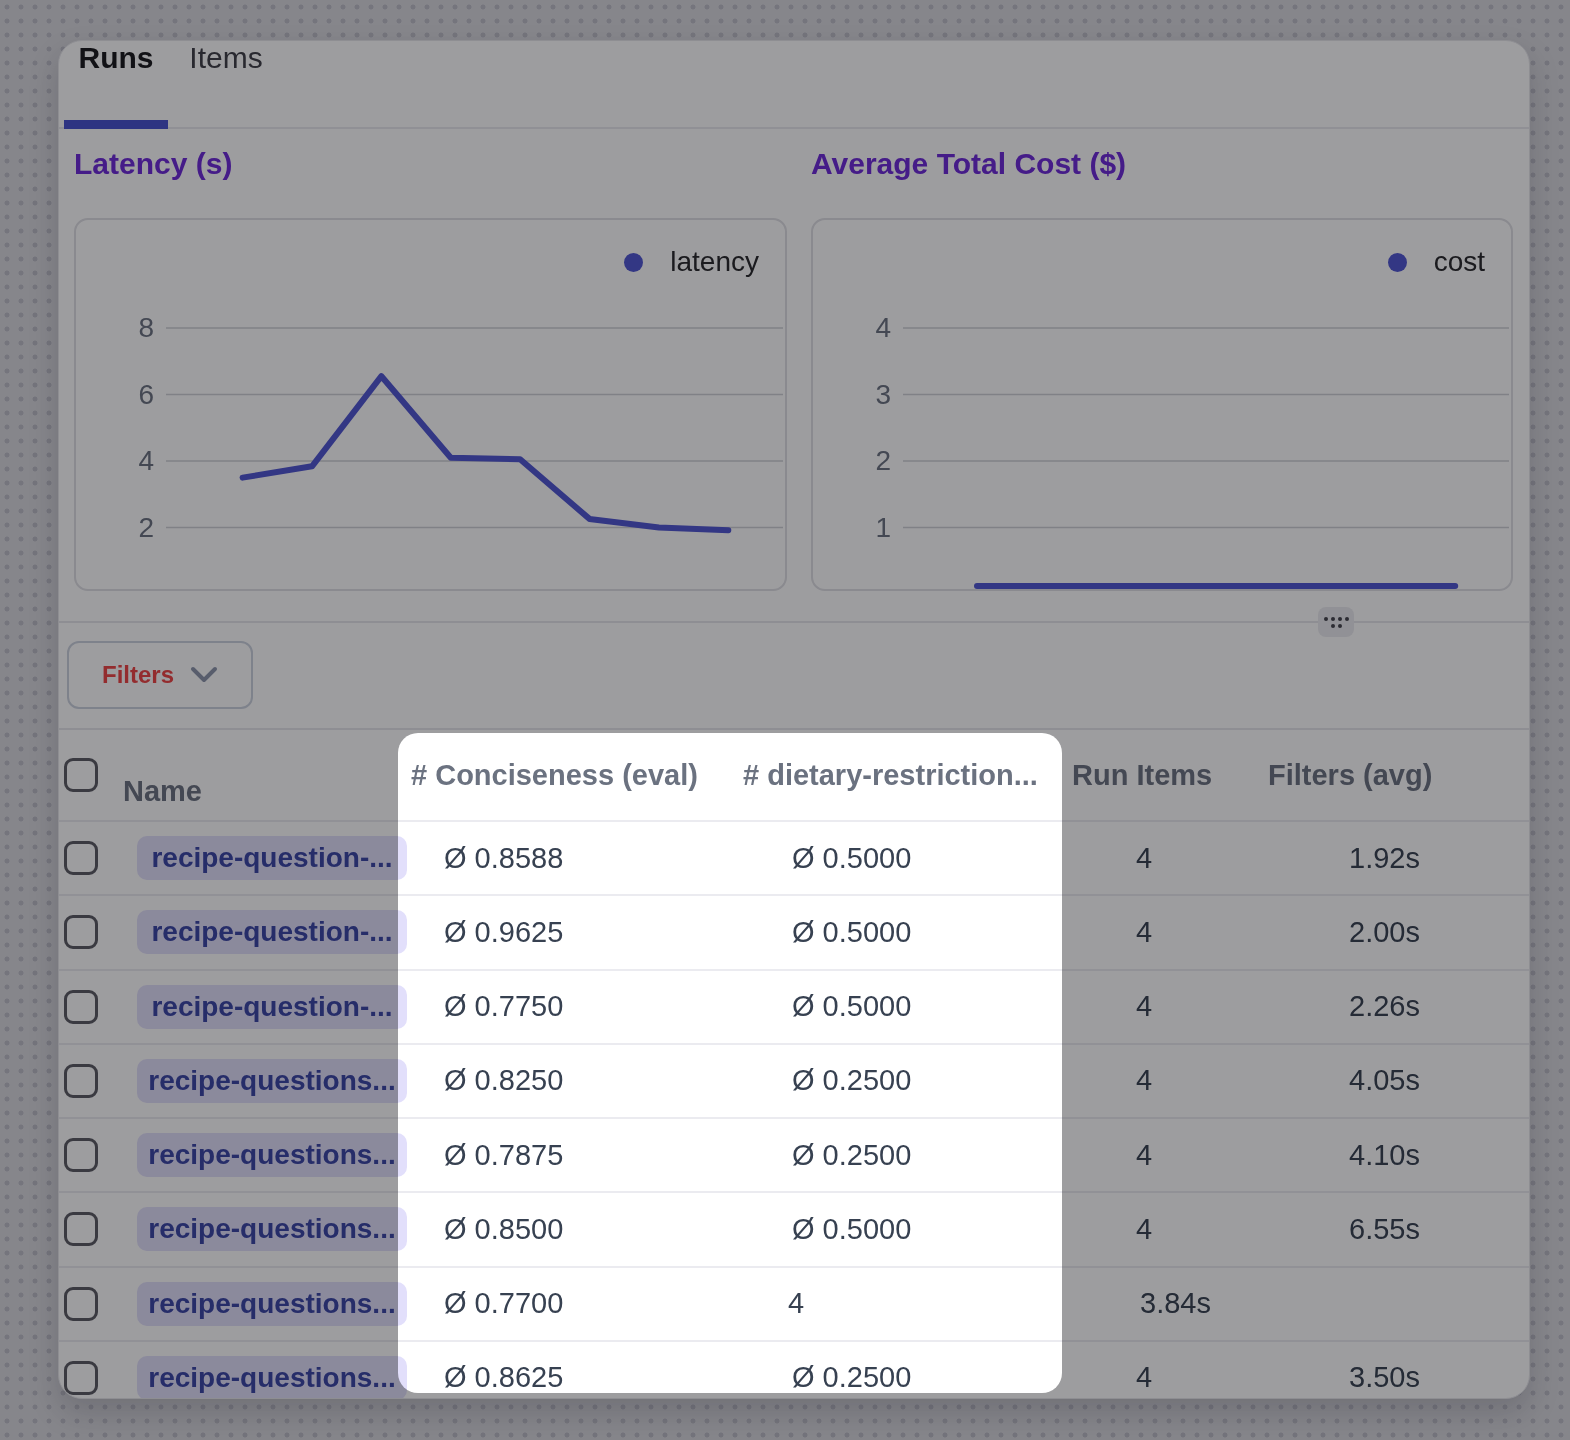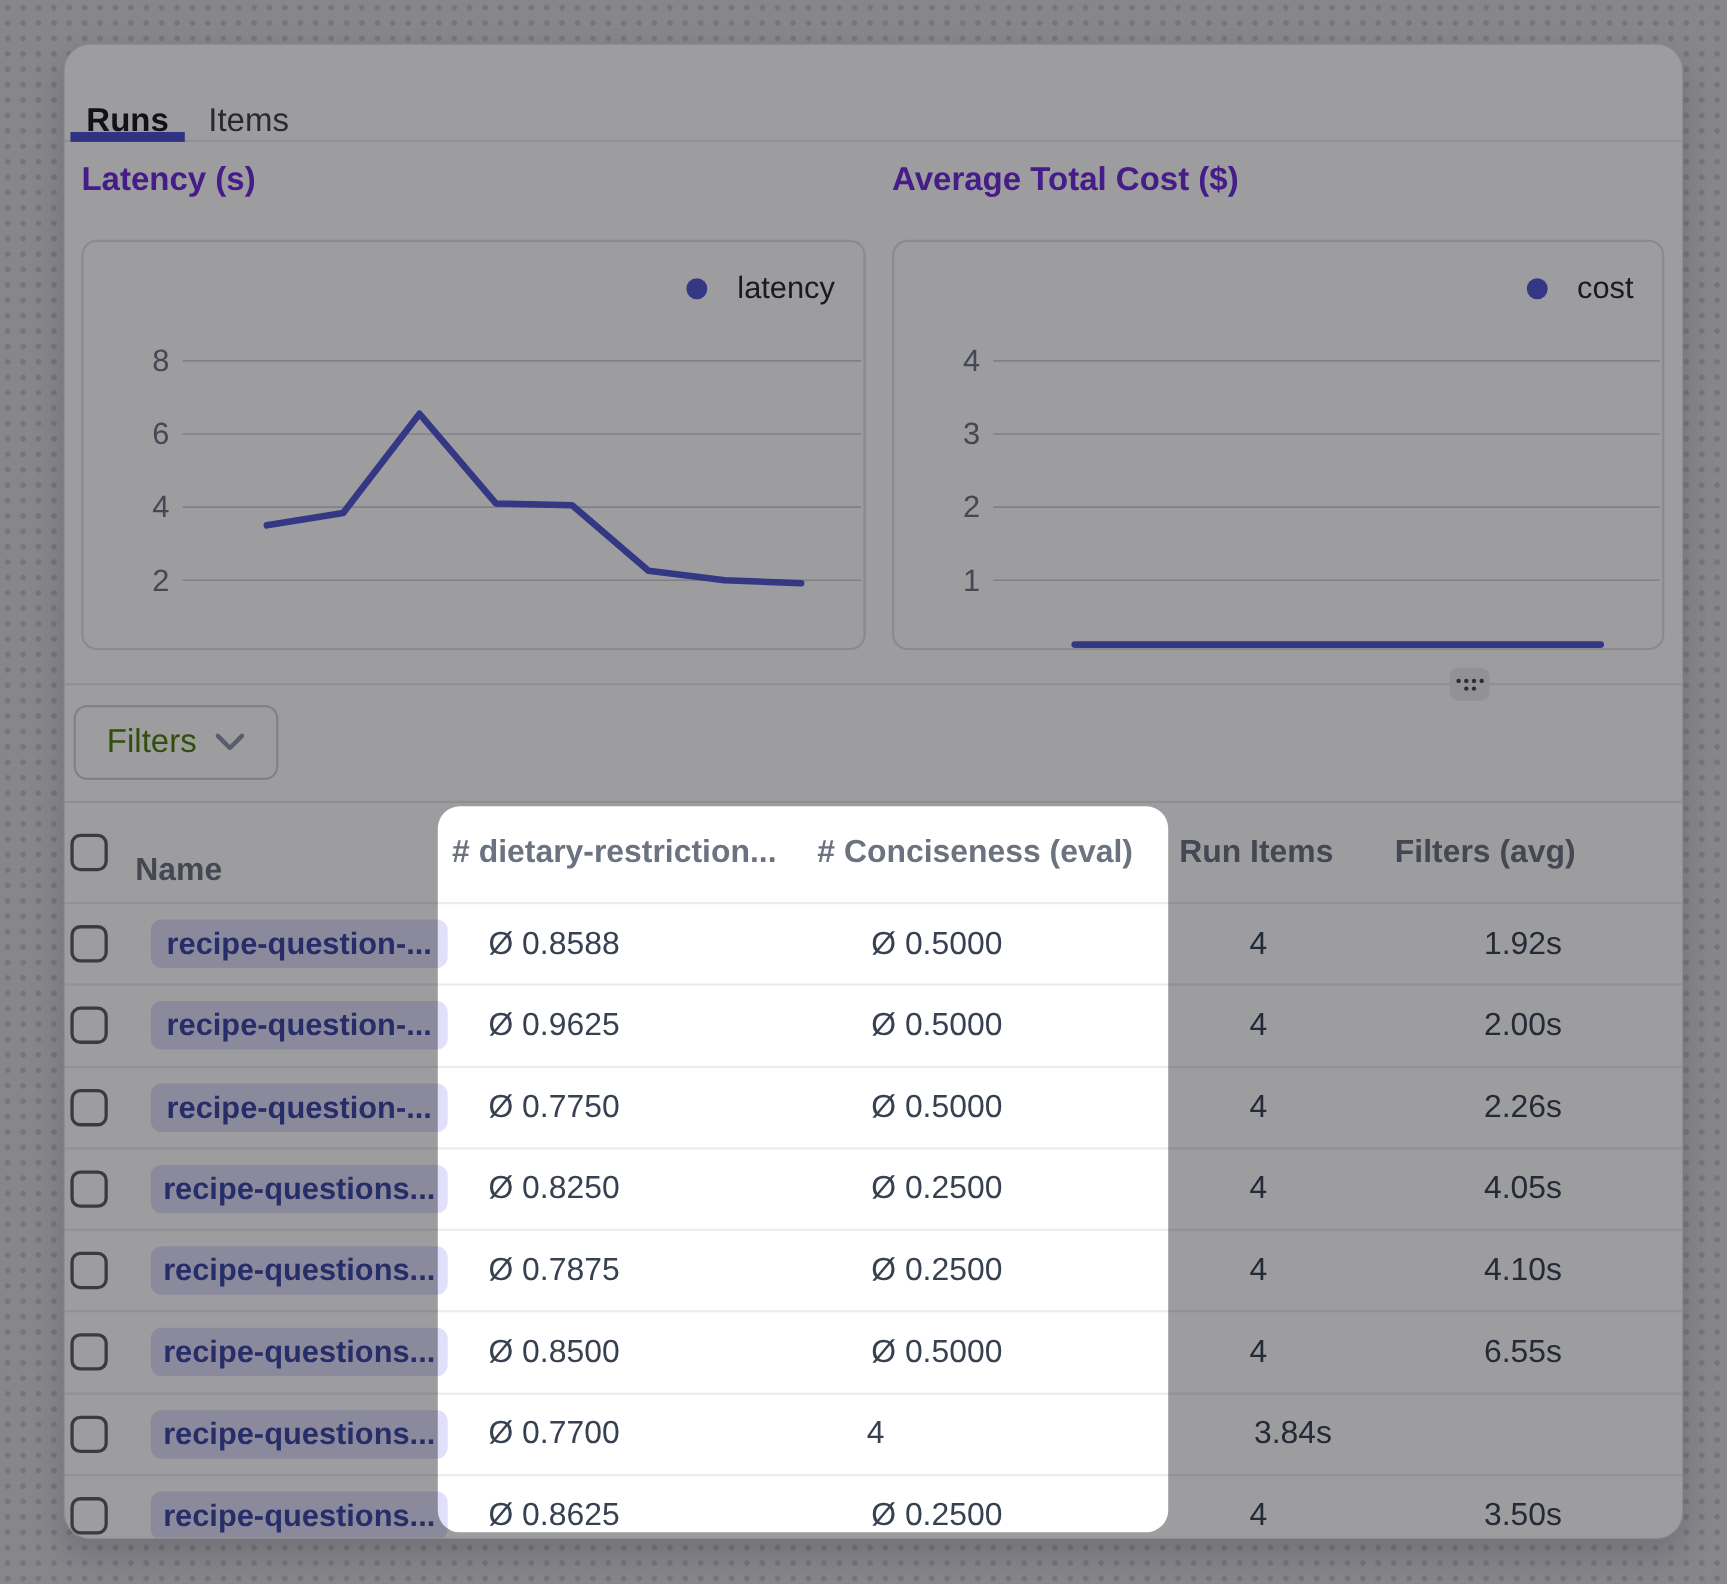--- a/index.html
+++ b/index.html
@@ -11,21 +11,21 @@
     background-size:14px 14px;
   }
   .card{
     position:absolute;left:58px;top:40px;width:1470px;height:1357px;
     background:#ffffff;border:1px solid #e6e6ea;border-radius:24px;
     box-shadow:0 14px 30px rgba(20,20,40,0.18);
     overflow:hidden;
   }
   
   .tabbar{position:absolute;left:0;top:0;right:0;height:86px;border-bottom:2px solid #e9e9ee;}
-  .tab{position:absolute;top:0;height:100%;display:flex;align-items:flex-end;justify-content:center;
+  .tab{position:absolute;top:0;height:100%;display:flex;align-items:flex-start;justify-content:center;
        font-size:30px;cursor:pointer;}
   .tab-runs{left:5px;width:104px;font-weight:700;color:#18181b;}
   .tab-runs .underline{position:absolute;left:0;right:0;bottom:-2px;height:9px;background:#4650cf;}
   .tab-items{left:127px;width:80px;font-weight:500;color:#3f3f46;}
   
   .chart-title{position:absolute;top:106px;font-size:30px;font-weight:700;color:#6d28d9;}
   .title-latency{left:15px;}
   .title-cost{left:752px;}
   .chart-card{position:absolute;top:177px;height:373px;border:2px solid #dfdfe4;border-radius:14px;
               box-sizing:border-box;background:#fff;}
@@ -40,21 +40,21 @@
   
   .section-div{position:absolute;left:0;right:0;top:580px;height:2px;background:#e7e7eb;}
   .drag-handle{position:absolute;left:1259px;top:566px;width:36px;height:30px;background:#ececf0;
                border-radius:8px;display:flex;flex-wrap:wrap;align-content:center;justify-content:center;
                gap:3px;padding:2px 5px;box-sizing:border-box;cursor:grab;}
   .drag-handle i{width:4px;height:4px;border-radius:50%;background:#44444c;display:block;}
   
   .filters-btn{position:absolute;left:8px;top:600px;width:186px;height:68px;border:2px solid #ccd2de;
                border-radius:12px;display:flex;align-items:center;justify-content:center;gap:16px;
                box-sizing:border-box;cursor:pointer;background:#fff;}
-  .filters-label{font-size:30px;font-weight:400;color:#4d7c0f;}
+  .filters-label{font-size:24px;font-weight:700;color:#ef4444;}
   
   .table{position:absolute;left:0;right:0;top:687px;bottom:0;border-top:2px solid #e7e7eb;}
   .thead,.trow{display:grid;grid-template-columns:62px 278px 332px 332px 193px auto;align-items:center;}
   .thead{height:90px;}
   .trow{height:72.25px;border-top:2px solid #ebebf0;gap:16px;}
   .th{font-size:29px;font-weight:600;color:#6b7280;white-space:nowrap;overflow:hidden;}
   .th-name{padding-left:2px;margin-top:32px;}
   .th-pad12{padding-left:12px;}
   .th-pad9{padding-left:9px;}
   .cell{font-size:29px;color:#374151;white-space:nowrap;}
@@ -133,22 +133,22 @@
       <path d="M3 3 L14 14 L25 3" fill="none" stroke="#8c95ab" stroke-width="4" stroke-linecap="round" stroke-linejoin="round"></path>
     </svg>
   </div>
 
   <div class="table">
     <div class="thead">
       <div class="checkwrap">
         <div class="checkbox"></div>
       </div>
       <div class="th th-name">Name</div>
+      <div class="th th-pad12"># Conciseness (eval)</div>
       <div class="th th-pad12"># dietary-restriction...</div>
-      <div class="th th-pad12"># Conciseness (eval)</div>
       <div class="th th-pad9">Run Items</div>
       <div class="th th-pad12">Filters (avg)</div>
     </div>
 
     <div class="trow">
       <div class="checkwrap">
           <div class="checkbox"></div>
         </div>
       <div class="checkwrap">
           <div class="pill">recipe-question-...</div>

